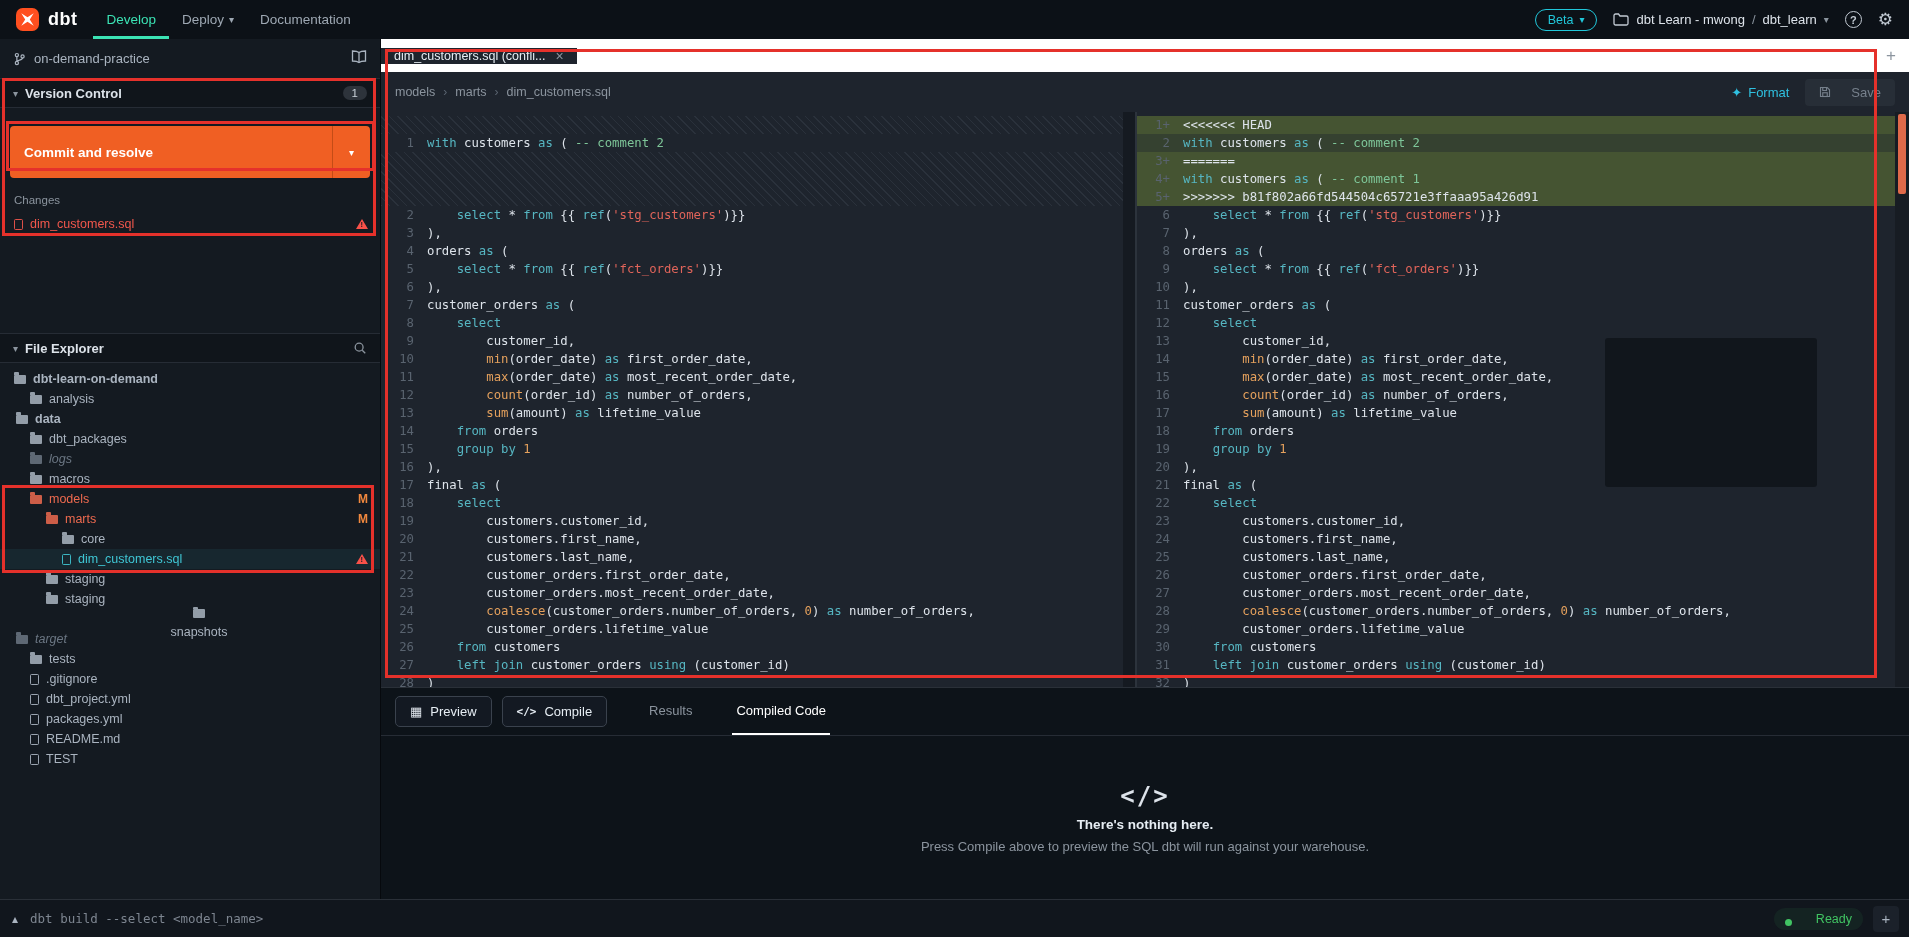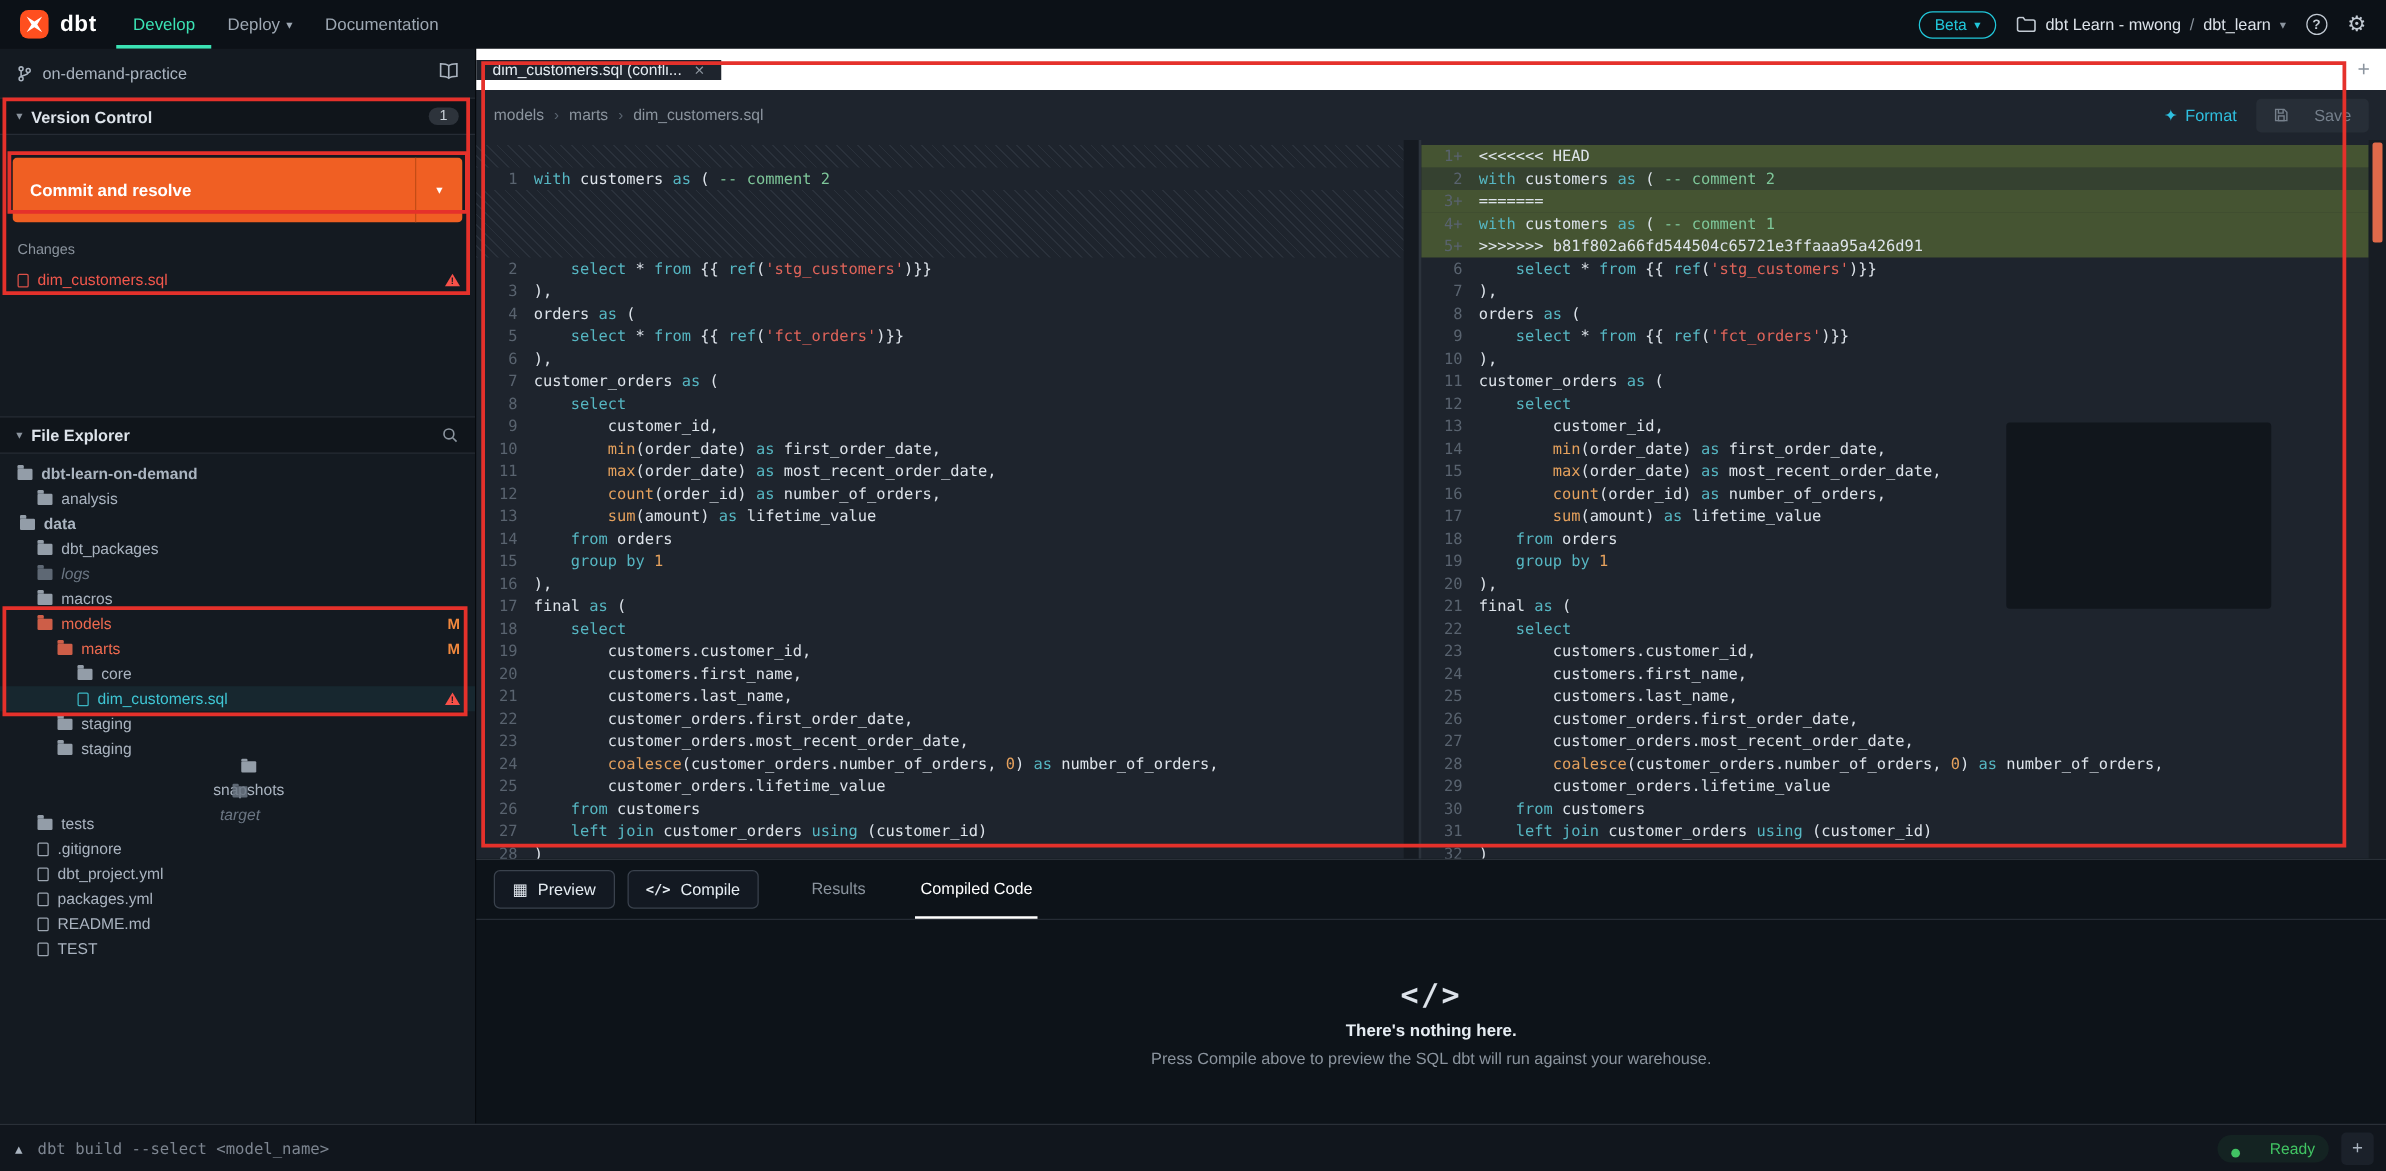--- a/index.html
+++ b/index.html
@@ -270,21 +270,21 @@
           <span class="lbl">staging</span>
         </div>
         <div class="trow" style="padding-left: 46px;">
           <span class="icon-folder"></span>
           <span class="lbl">staging</span>
         </div>
         <div class="trow" style="padding-left: 30px; flex-direction: column;">
           <span class="icon-folder"></span>
           <span class="lbl">snapshots</span>
         </div>
-        <div class="trow dim" style="padding-left: 16px; flex-direction: column;">
+        <div class="trow dim" style="padding-left: 16px;">
           <span class="icon-folder"></span>
           <span class="lbl">target</span>
         </div>
         <div class="trow" style="padding-left: 30px;">
           <span class="icon-folder"></span>
           <span class="lbl">tests</span>
         </div>
         <div class="trow" style="padding-left: 30px;">
           <span class="icon-file"></span>
           <span class="lbl">.gitignore</span>

